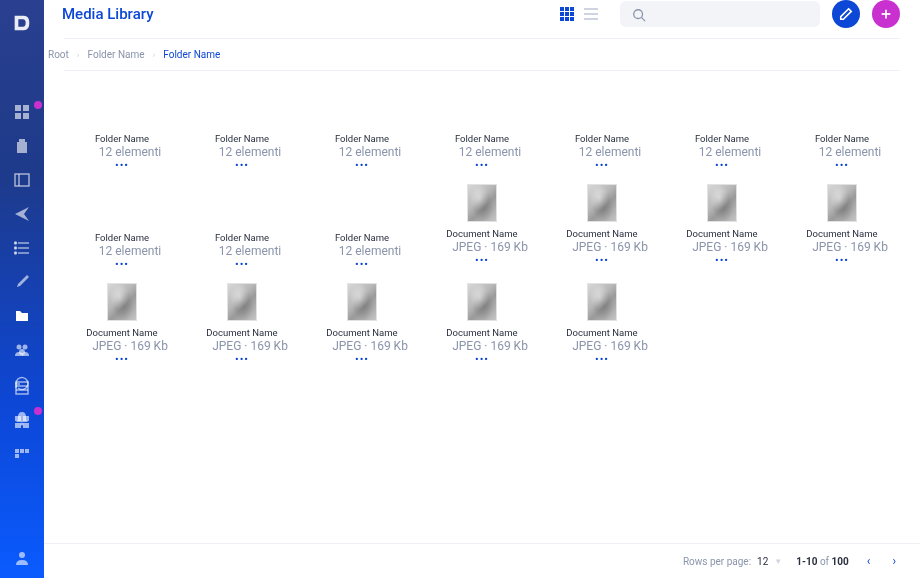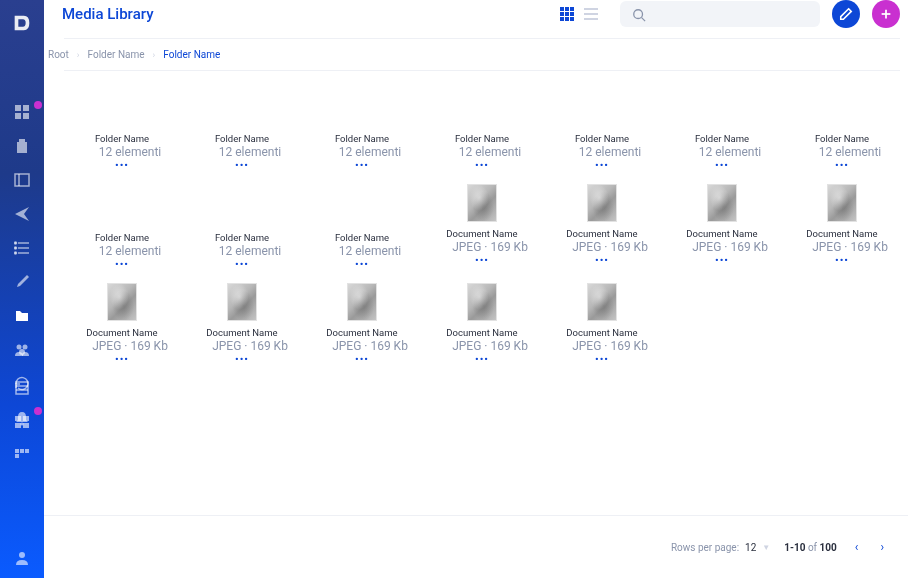--- a/index.html
+++ b/index.html
@@ -40,21 +40,21 @@
 
 .grid { display: grid; grid-template-columns: repeat(7, 1fr); gap: 14px 8px; padding: 14px 22px 0 22px; overflow-y: auto; height: 420px; align-content: start; }
 .item { display: flex; flex-direction: column; align-items: center; cursor: pointer; }
 .folder-icon { width: 54px; height: 42px; margin-bottom: 4px; }
 .doc-thumb { width: 30px; height: 38px; background: linear-gradient(135deg, #d8d8d8, #b8b8b8 40%, #9a9a9a 60%, #c5c5c5); border: 1px solid #e2e2e2; margin-bottom: 4px; position: relative; overflow: hidden; }
 .doc-thumb::before { content: ''; position: absolute; inset: 0; background: radial-gradient(ellipse at 40% 35%, rgba(255,255,255,0.5) 0%, transparent 40%), radial-gradient(ellipse at 55% 60%, rgba(80,80,80,0.4) 0%, transparent 50%); }
 .item-name { font-size: 9.5px; color: #2a2f3e; text-align: center; margin-top: 2px; }
 .item-meta { font-size: 12px; color: #8a94ab; margin-top: 1px; margin-left: 16px; }
 .item-dots { font-size: 11px; color: #0d47d6; letter-spacing: 1px; line-height: 8px; margin-top: 3px; cursor: pointer; }
 
-.pagination { position: absolute; bottom: 0; right: 12px; left: 0; display: flex; justify-content: flex-end; align-items: center; padding: 24px 20px; font-size: 10px; color: #8a94ab; gap: 14px; border-top: 1px solid #eef0f5; background: #fff; }
+.pagination { position: absolute; bottom: 0; right: 0; left: 0; display: flex; justify-content: flex-end; align-items: center; padding: 10px 20px; font-size: 10px; color: #8a94ab; gap: 14px; border-top: 1px solid #eef0f5; background: #fff; }
 .pagination .rpp { display: flex; align-items: center; gap: 6px; }
 .pagination .rpp-val { color: #2a2f3e; }
 .pagination .rpp-chev { color: #cfd4e2; font-size: 8px; }
 .pagination .range b { color: #2a2f3e; font-weight: 700; margin-top: 20px; }
 .pagination .pg-btn { color: #0d47d6; cursor: pointer; padding: 0 4px; font-size: 12px; }
 </style>
 </head>
 <body>
 
 <div class="sidebar">

